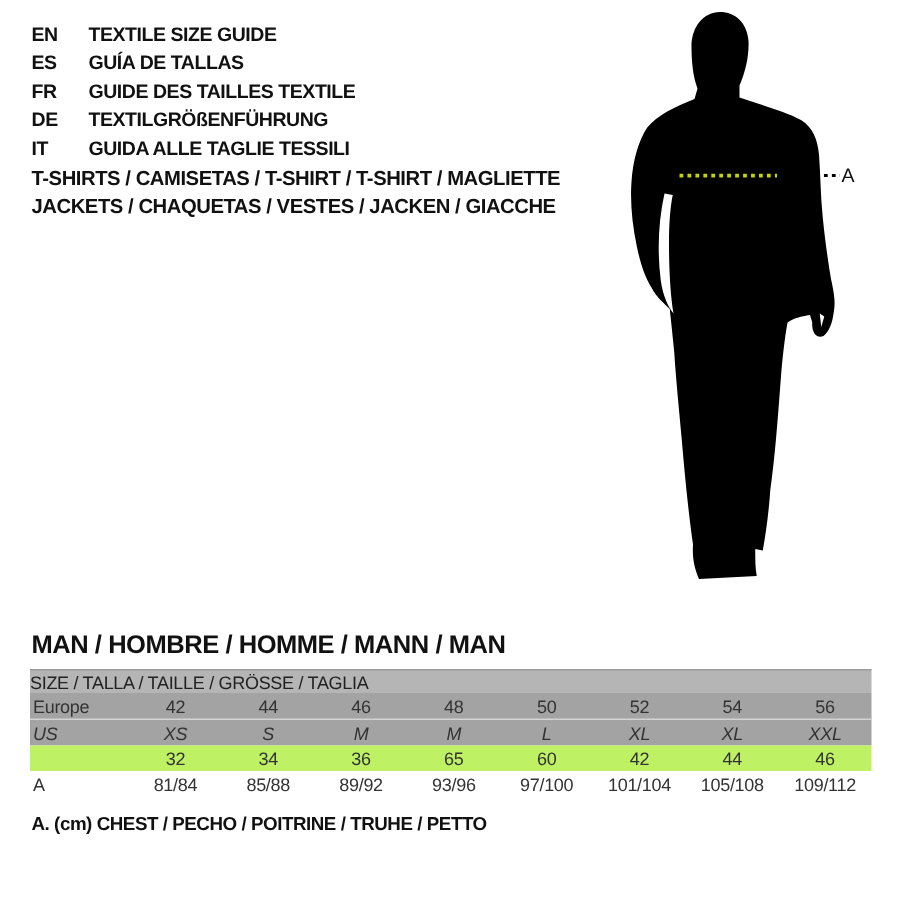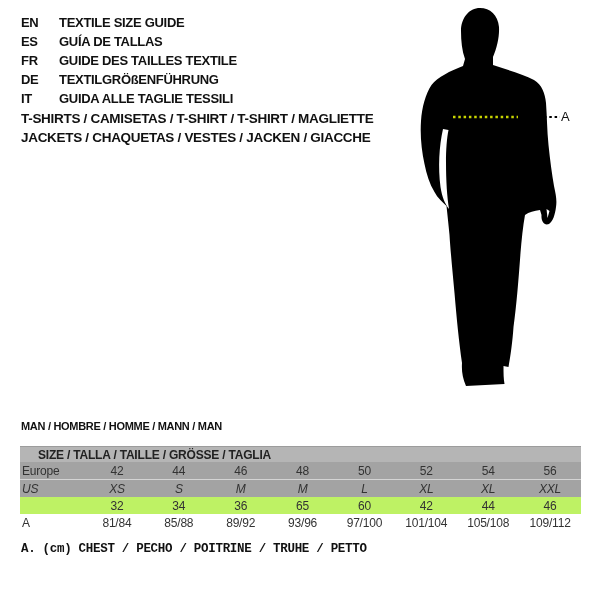--- a/index.html
+++ b/index.html
@@ -31,50 +31,49 @@
   .figure { position: absolute; left: 405px; top: 4px; width: 170px; height: 386px; }
   .figure svg { display: block; width: 170px; height: 386px; }
   .measure-label {
     position: absolute; left: 156px; top: 105px;
     font-size: 13px; font-weight: normal; color: #111;
   }
 
   
   .section-heading {
     position: absolute; left: 21px; top: 420px;
-    font-size: 11px; font-weight: bold; color: #111; letter-spacing: -0.3px;
+    font-size: 17px; font-weight: bold; color: #111; letter-spacing: -0.3px;
     white-space: nowrap;
   }
 
   
   .size-table { position: absolute; left: 20px; top: 446px; width: 561px; }
   .table-header {
     height: 16px; background: #b5b5b5; display: flex; align-items: center;
-    padding-left: 18px; box-sizing: border-box;
-    font-size: 12px; font-weight: 700; color: #222; letter-spacing: -0.2px;
+    padding-left: 0; box-sizing: border-box;
+    font-size: 12px; font-weight: 400; color: #222; letter-spacing: -0.2px;
     border-top: 1px solid #9c9c9c;
   }
   .table-row {
     display: grid; grid-template-columns: 66px repeat(8, 1fr);
     height: 17px; align-items: center;
     font-size: 12px; color: #333; letter-spacing: -0.2px;
   }
   .table-row .row-label { text-align: left; padding-left: 2px; }
   .table-row .cell { text-align: center; }
   .row-europe { background: #a3a3a3; border-bottom: 1px solid #d4d4d4; }
   .row-us     { background: #a3a3a3; font-style: italic; }
   .row-num    { background: #bef264; }
   .row-a      { background: #ffffff; }
 
   
   .footnote {
     position: absolute; left: 21px; top: 542px;
     font-size: 12.5px; font-weight: bold; color: #111; letter-spacing: -0.3px;
     white-space: nowrap;
-    font-family: Liberation Mono, monospace;
   }
 </style>
 </head>
 <body>
 
 <div class="canvas">
 
   <div class="lang-block">
     <div class="lang-row">
       <span class="lang-code">EN</span>

